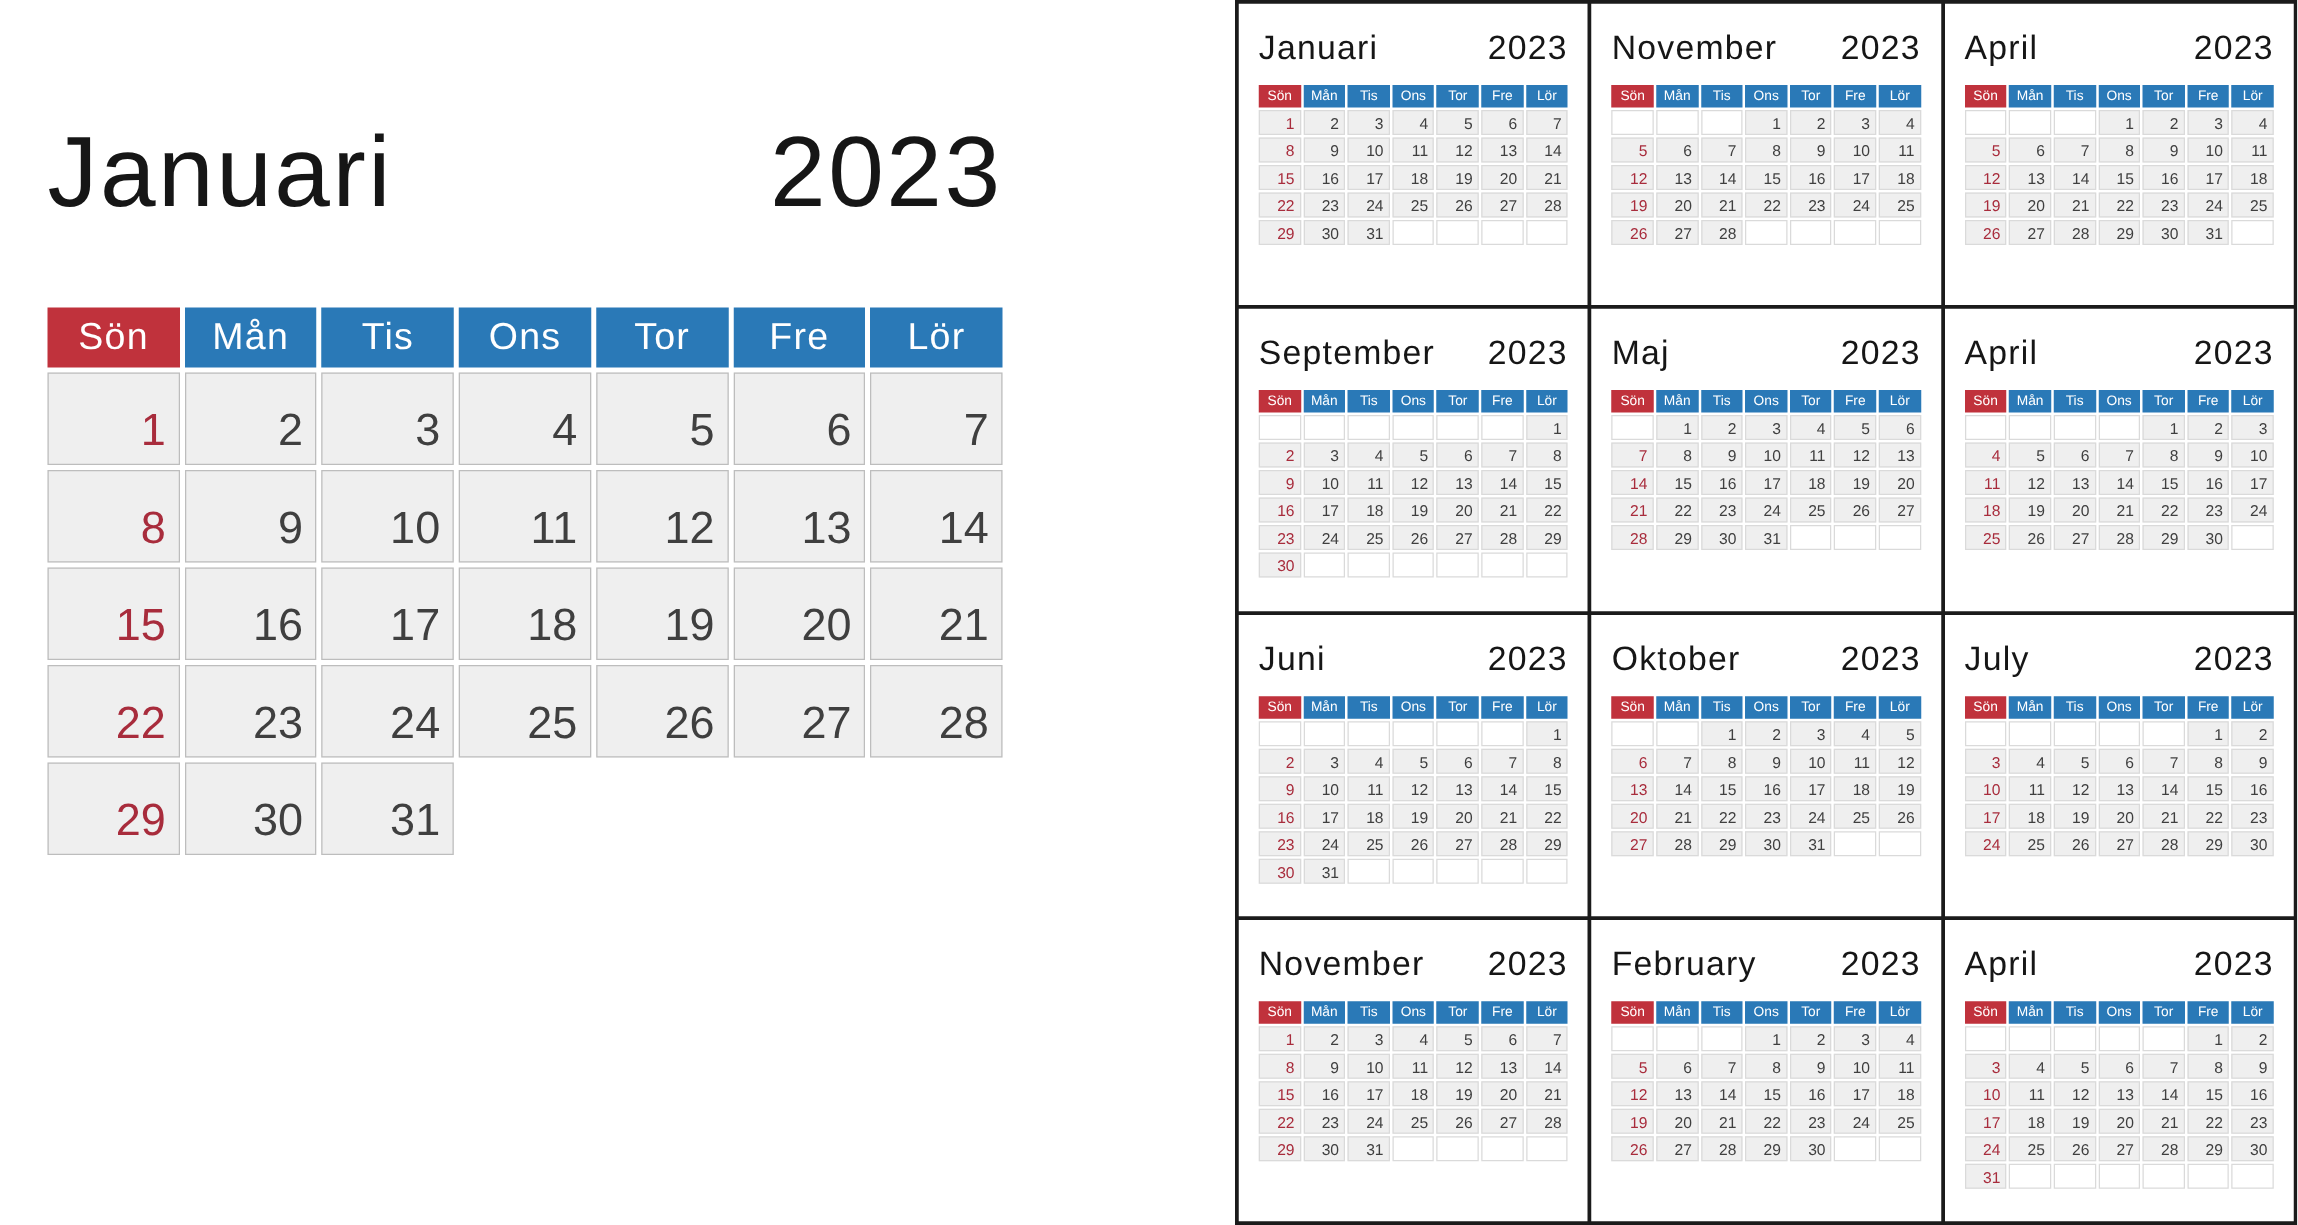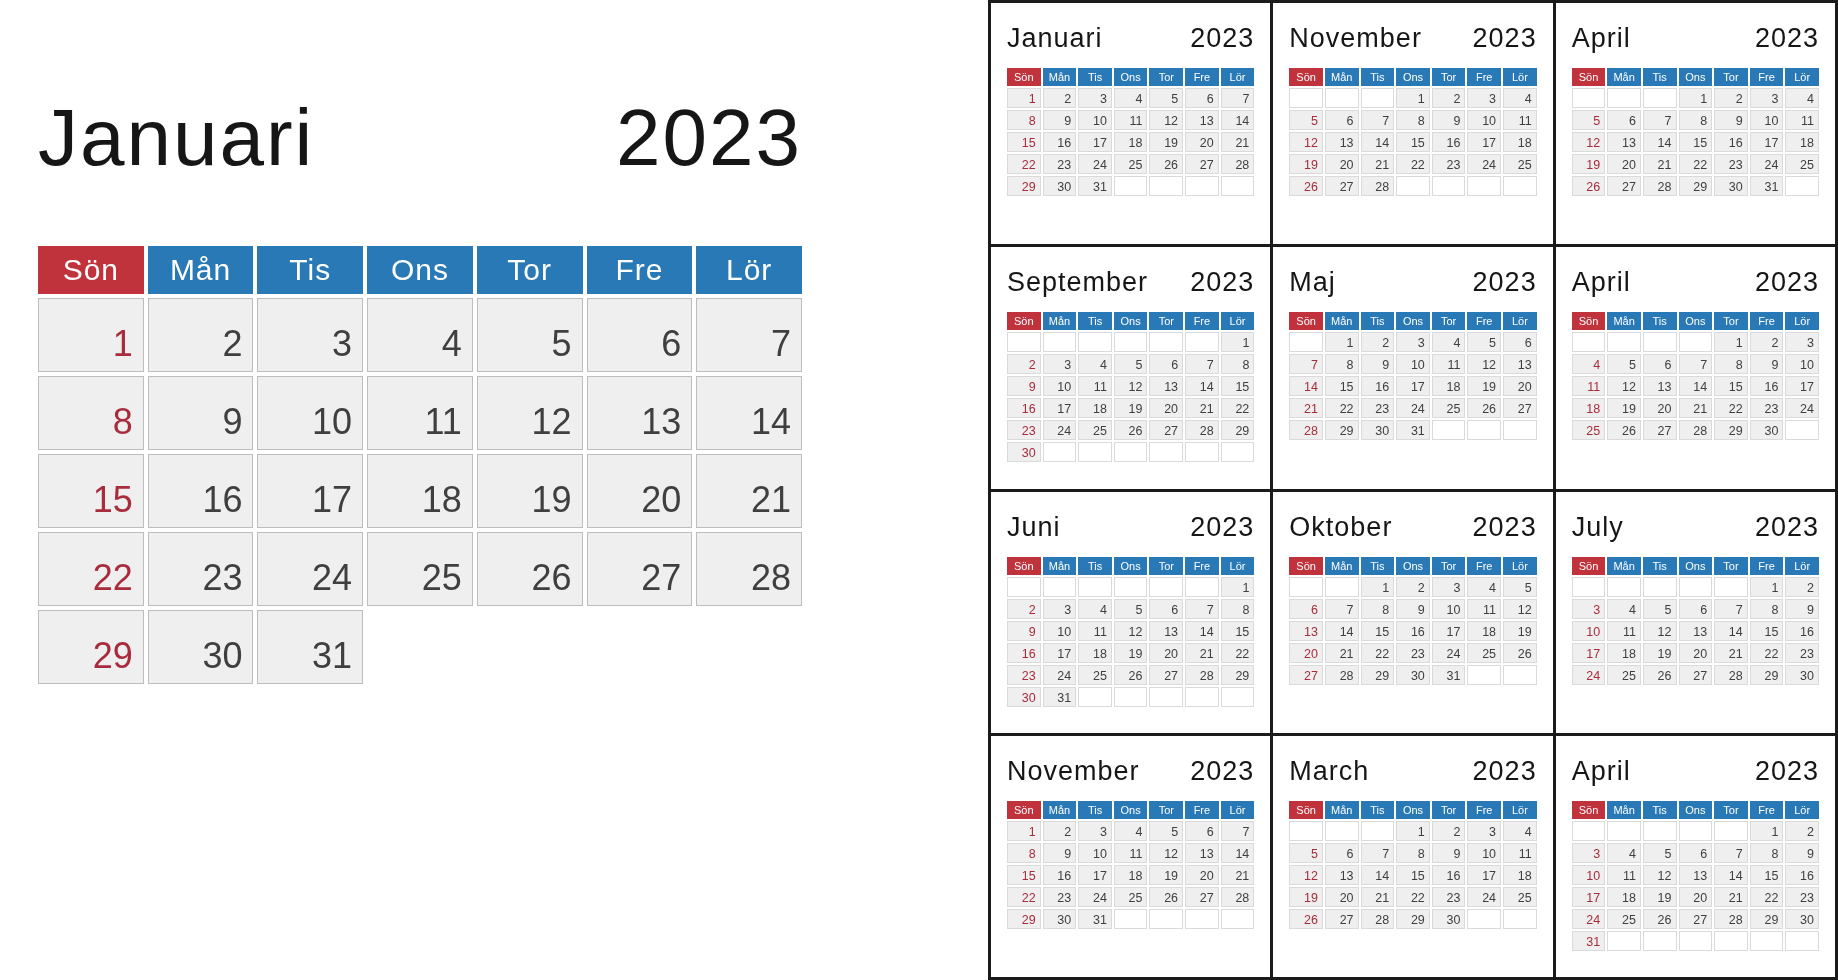--- a/index.html
+++ b/index.html
@@ -601,21 +601,21 @@
           <div class="cell mini">30</div>
           <div class="cell mini">31</div>
           <div class="cell mini empty"></div>
           <div class="cell mini empty"></div>
           <div class="cell mini empty"></div>
           <div class="cell mini empty"></div>
         </div>
       </div>
       <div class="month">
         <div class="month-head">
-          <span>March</span>
+          <span>February</span>
           <span>2023</span>
         </div>
         <div class="mini-grid">
           <div class="hd mini sun">Sön</div>
           <div class="hd mini">Mån</div>
           <div class="hd mini">Tis</div>
           <div class="hd mini">Ons</div>
           <div class="hd mini">Tor</div>
           <div class="hd mini">Fre</div>
           <div class="hd mini">Lör</div>

